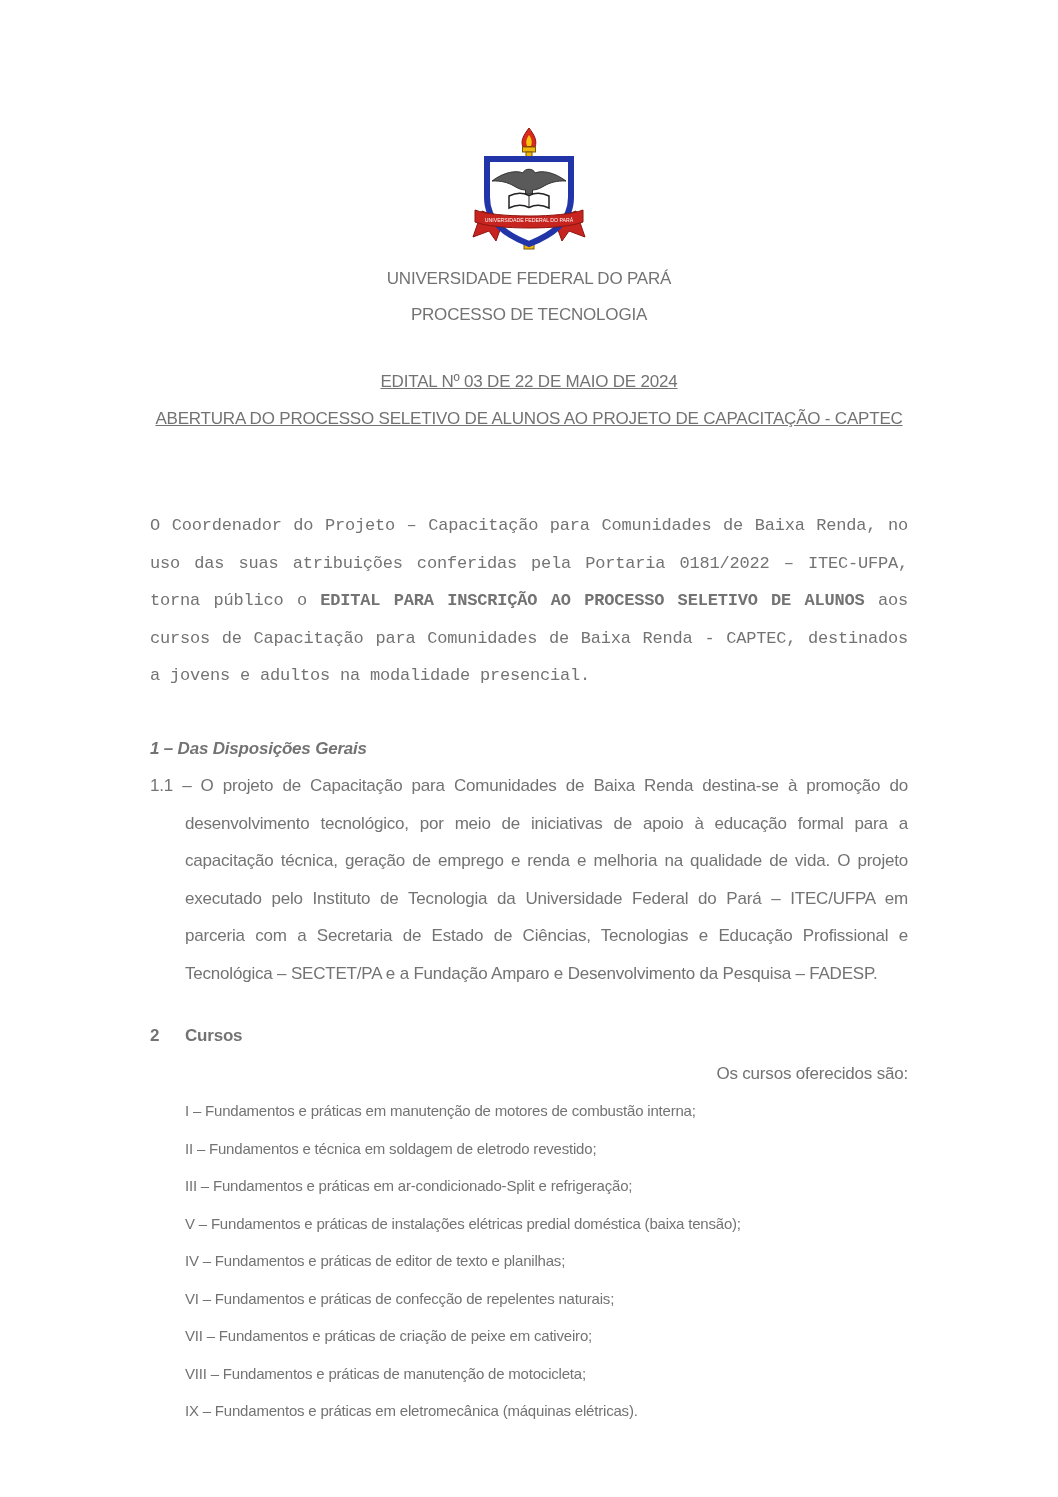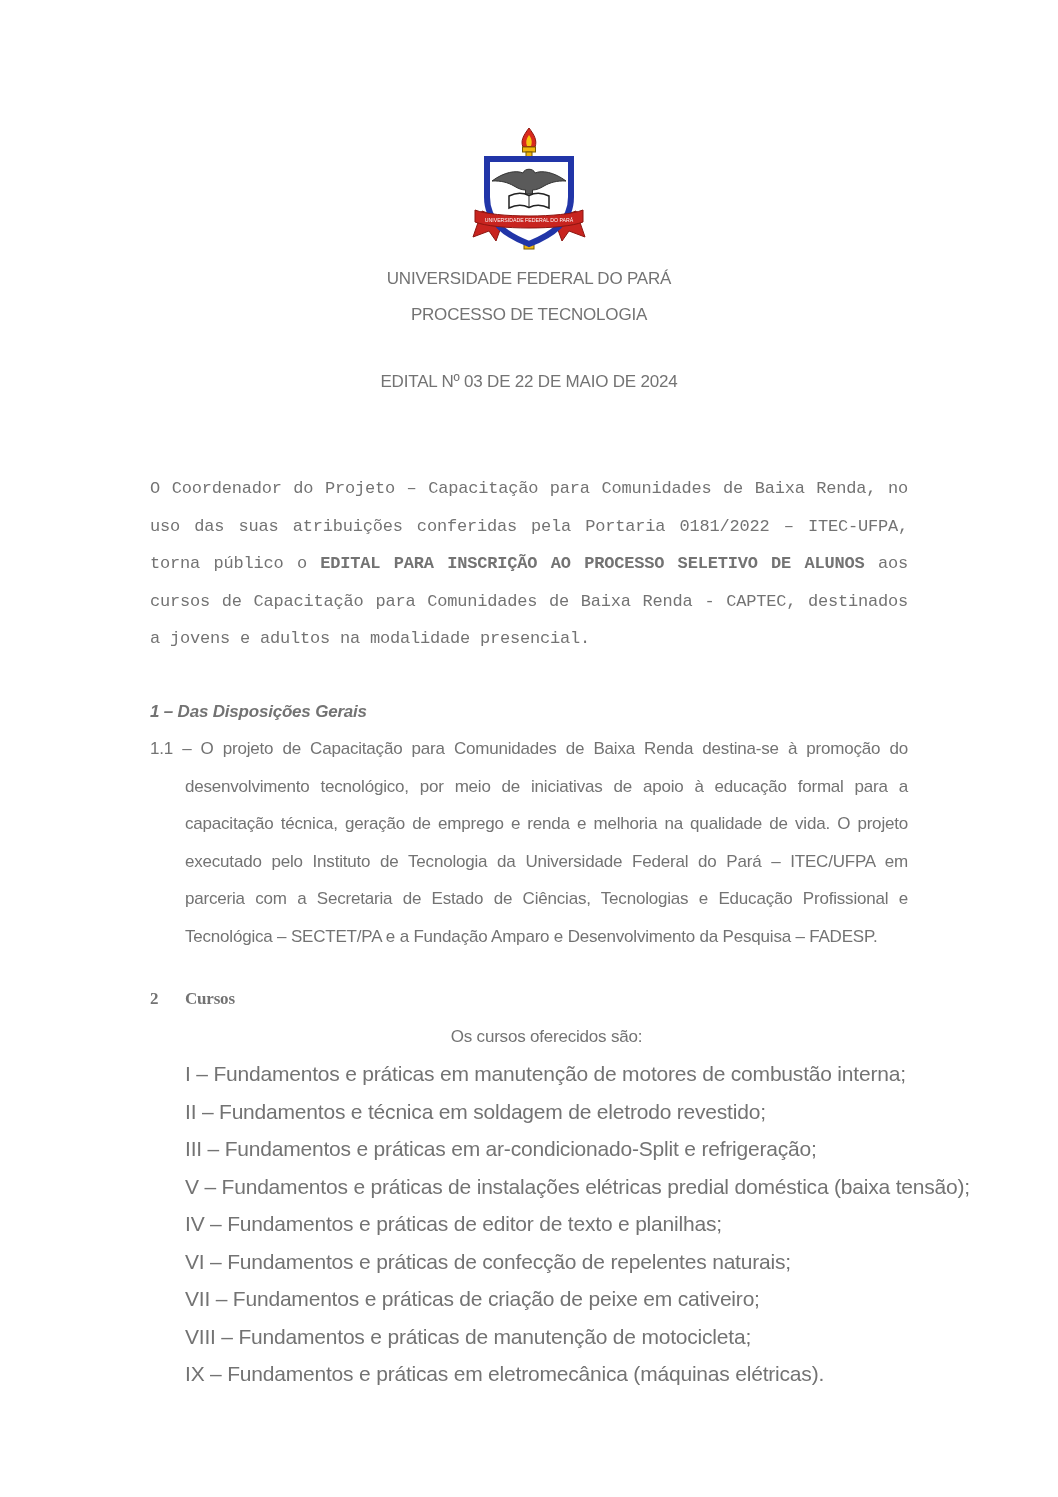--- a/index.html
+++ b/index.html
@@ -18,21 +18,21 @@
   .logo-wrap { width: 118px; margin: 0 auto; }
   .center-line {
     text-align: center;
     font-size: 17px;
     line-height: 36px;
     letter-spacing: -0.2px;
     white-space: nowrap;
   }
   .header-block { margin-top: 6px; }
   .edital-block { margin-top: 30px; }
-  .edital-block .center-line { line-height: 37px; }
+  .edital-block .center-line { line-height: 37px; text-decoration: underline; }
   .body-text {
     font-size: 17px;
     line-height: 37.5px;
     letter-spacing: -0.2px;
     text-align: justify;
   }
   .intro { margin-top: 70px; font-family: Liberation Mono, monospace; }
   .s1-heading {
     margin-top: 35px;
     font-size: 17px;
@@ -41,27 +41,26 @@
     letter-spacing: -0.2px;
     font-style: italic;
   }
   .hang { padding-left: 35px; text-indent: -35px; }
   .s2-heading {
     margin-top: 25px;
     font-size: 17px;
     line-height: 37.5px;
     font-weight: bold;
     letter-spacing: -0.2px;
-    font-family: Liberation Serif, serif;
   }
   .s2-heading .num { display: inline-block; width: 35px; text-indent: 0; }
   .indent-block { margin-left: 35px; }
   .course-list { list-style: none; margin: 0 0 0 35px; padding: 0; }
   .course-list li {
-    font-size: 21px;
+    font-size: 15px;
     line-height: 37.5px;
     letter-spacing: -0.2px;
     white-space: nowrap;
   }
   .bold { font-weight: bold; }
 </style>
 </head>
 <body>
 
 <div class="page">
@@ -92,30 +91,31 @@
     </svg>
   </div>
 
   <div class="header-block">
     <div class="center-line">UNIVERSIDADE FEDERAL DO PARÁ</div>
     <div class="center-line">PROCESSO DE TECNOLOGIA</div>
   </div>
 
   <div class="edital-block">
     <div class="center-line">EDITAL Nº 03 DE 22 DE MAIO DE 2024</div>
+    <div class="center-line">ABERTURA DO PROCESSO SELETIVO DE ALUNOS AO PROJETO DE CAPACITAÇÃO - CAPTEC</div>
   </div>
 
   <p class="body-text intro"><span>O Coordenador do Projeto – Capacitação para Comunidades de Baixa Renda, no uso das suas atribuições conferidas pela Portaria 0181/2022 – ITEC-UFPA, torna público o </span><span class="bold">EDITAL PARA INSCRIÇÃO AO PROCESSO SELETIVO DE ALUNOS</span><span> aos cursos de Capacitação para Comunidades de Baixa Renda - CAPTEC, destinados a jovens e adultos na modalidade presencial.</span></p>
 
   <div class="s1-heading">1 – Das Disposições Gerais</div>
   <p class="body-text hang" style="margin:0"><span>1.1 – </span><span>O projeto de Capacitação para Comunidades de Baixa Renda destina-se à promoção do desenvolvimento tecnológico, por meio de iniciativas de apoio à educação formal para a capacitação técnica, geração de emprego e renda e melhoria na qualidade de vida. O projeto executado pelo Instituto de Tecnologia da Universidade Federal do Pará – ITEC/UFPA em parceria com a Secretaria de Estado de Ciências, Tecnologias e Educação Profissional e Tecnológica – SECTET/PA e a Fundação Amparo e Desenvolvimento da Pesquisa – FADESP.</span></p>
 
   <div class="s2-heading"><span class="num">2</span><span>Cursos</span></div>
 
-  <div class="body-text indent-block" style="text-align:center">Os cursos oferecidos são:</div>
+  <div class="body-text indent-block" style="text-align:right">Os cursos oferecidos são:</div>
 
   <ul class="course-list">
     <li>I – Fundamentos e práticas em manutenção de motores de combustão interna;</li>
     <li>II – Fundamentos e técnica em soldagem de eletrodo revestido;</li>
     <li>III – Fundamentos e práticas em ar-condicionado-Split e refrigeração;</li>
     <li>V – Fundamentos e práticas de instalações elétricas predial doméstica (baixa tensão);</li>
     <li>IV – Fundamentos e práticas de editor de texto e planilhas;</li>
     <li>VI – Fundamentos e práticas de confecção de repelentes naturais;</li>
     <li>VII – Fundamentos e práticas de criação de peixe em cativeiro;</li>
     <li>VIII – Fundamentos e práticas de manutenção de motocicleta;</li>

